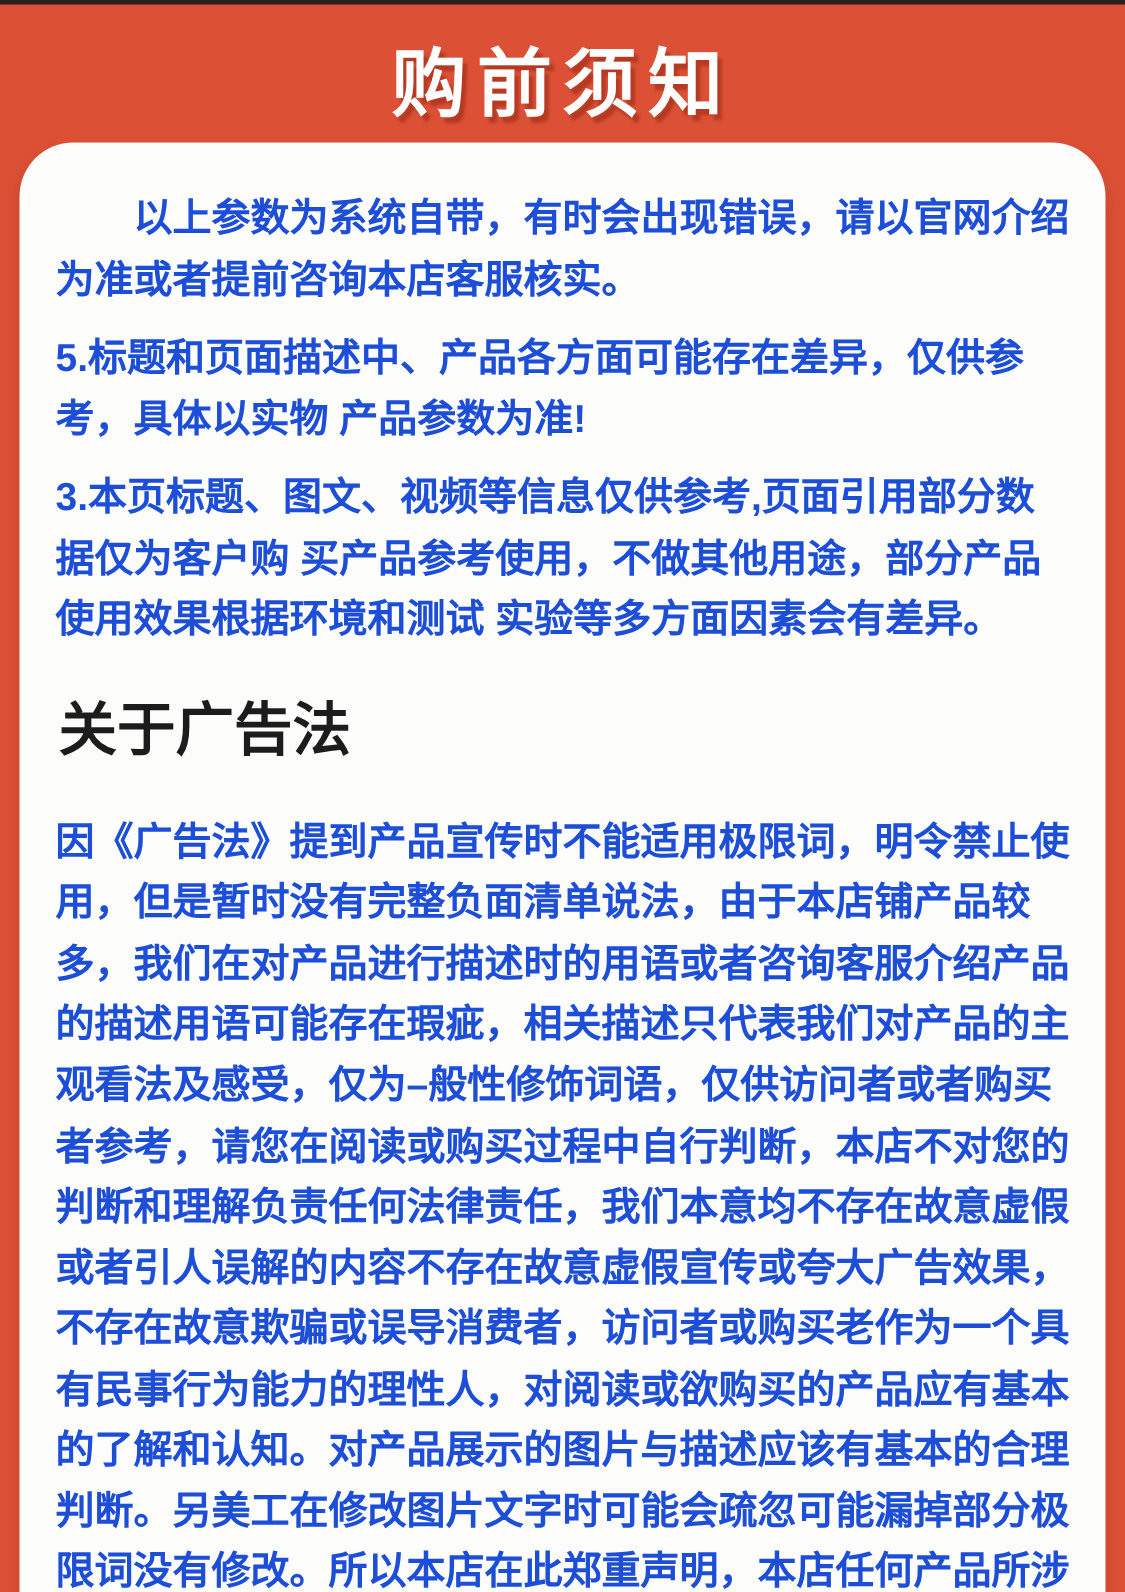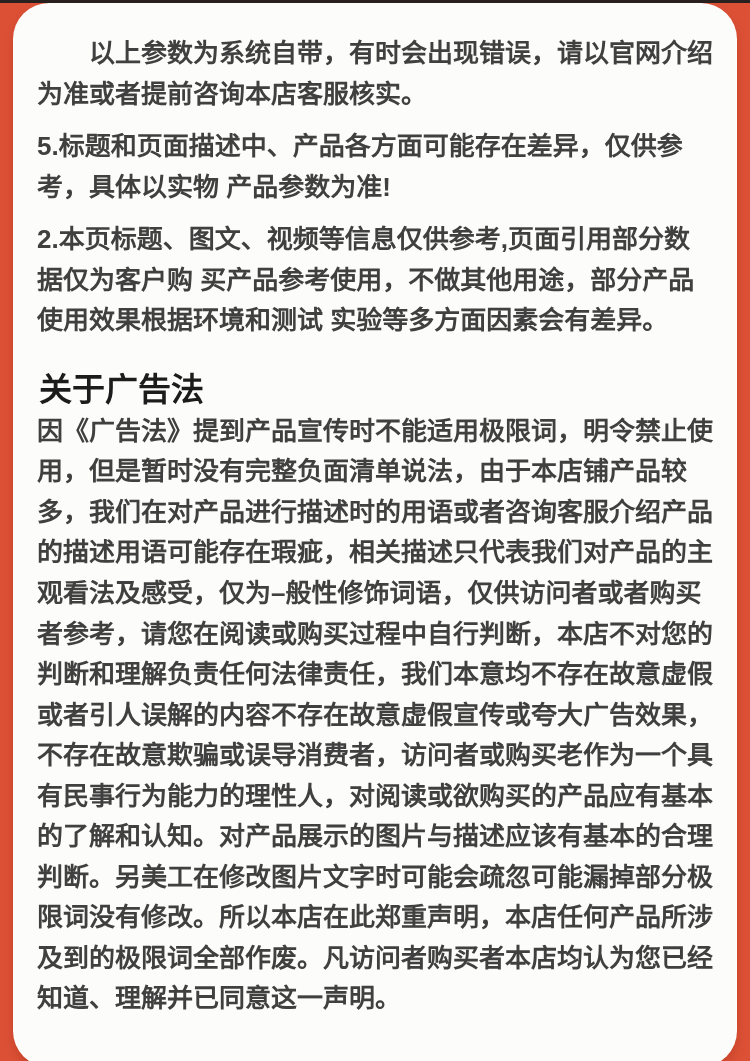--- a/index.html
+++ b/index.html
@@ -48,57 +48,60 @@
     background: #FCFCFA;
     border-radius: 36px;
     padding: 30px 24px 36px 24px;
     box-shadow: 0 5px 10px rgba(120, 20, 0, 0.22);
   }
   .card p {
     margin: 0 0 12px 0;
     font-size: 26px;
     line-height: 1.56;
     font-weight: bold;
-    color: #404040;
+    color: #1d4ed8;
     text-align: left;
   }
   .intro {
     text-indent: 2em;
   }
   .item-1 {
     margin-bottom: 12px;
   }
   .item-2 {
     margin-bottom: 14px;
   }
   .item-3 {
     margin-bottom: 10px;
   }
   .section-heading {
-    margin: 22px 0 0 2px;
-    font-size: 33px;
+    margin: 22px 0 30px 2px;
+    font-size: 39px;
     font-weight: bold;
     color: #1C1C1C;
   }
   .adlaw-body {
     margin-bottom: 0;
   }
 </style>
 </head>
 <body>
 
 <div class="page">
   <div class="top-strip"></div>
 
+  <div class="header">
+    <h1 class="page-title">购前须知</h1>
+  </div>
 
   <div class="card">
     <p class="intro">以上参数为系统自带，有时会出现错误，请以官网介绍为准或者提前咨询本店客服核实。</p>
 
     <p class="item-1">5.标题和页面描述中、产品各方面可能存在差异，仅供参考，具体以实物 产品参数为准!</p>
 
 
-    <p class="item-3">2.本页标题、图文、视频等信息仅供参考,页面引用部分数据仅为客户购 买产品参考使用，不做其他用途，部分产品使用效果根据环境和测试 实验等多方面因素会有差异。</p>
+    <p class="item-3">3.本页标题、图文、视频等信息仅供参考,页面引用部分数据仅为客户购 买产品参考使用，不做其他用途，部分产品使用效果根据环境和测试 实验等多方面因素会有差异。</p>
 
     <h2 class="section-heading">关于广告法</h2>
 
     <p class="adlaw-body">因《广告法》提到产品宣传时不能适用极限词，明令禁止使用，但是暂时没有完整负面清单说法，由于本店铺产品较多，我们在对产品进行描述时的用语或者咨询客服介绍产品的描述用语可能存在瑕疵，相关描述只代表我们对产品的主观看法及感受，仅为–般性修饰词语，仅供访问者或者购买者参考，请您在阅读或购买过程中自行判断，本店不对您的判断和理解负责任何法律责任，我们本意均不存在故意虚假或者引人误解的内容不存在故意虚假宣传或夸大广告效果，不存在故意欺骗或误导消费者，访问者或购买老作为一个具有民事行为能力的理性人，对阅读或欲购买的产品应有基本的了解和认知。对产品展示的图片与描述应该有基本的合理判断。另美工在修改图片文字时可能会疏忽可能漏掉部分极限词没有修改。所以本店在此郑重声明，本店任何产品所涉及到的极限词全部作废。凡访问者购买者本店均认为您已经知道、理解并已同意这一声明。</p>
   </div>
 </div>
 
 </body></html>

